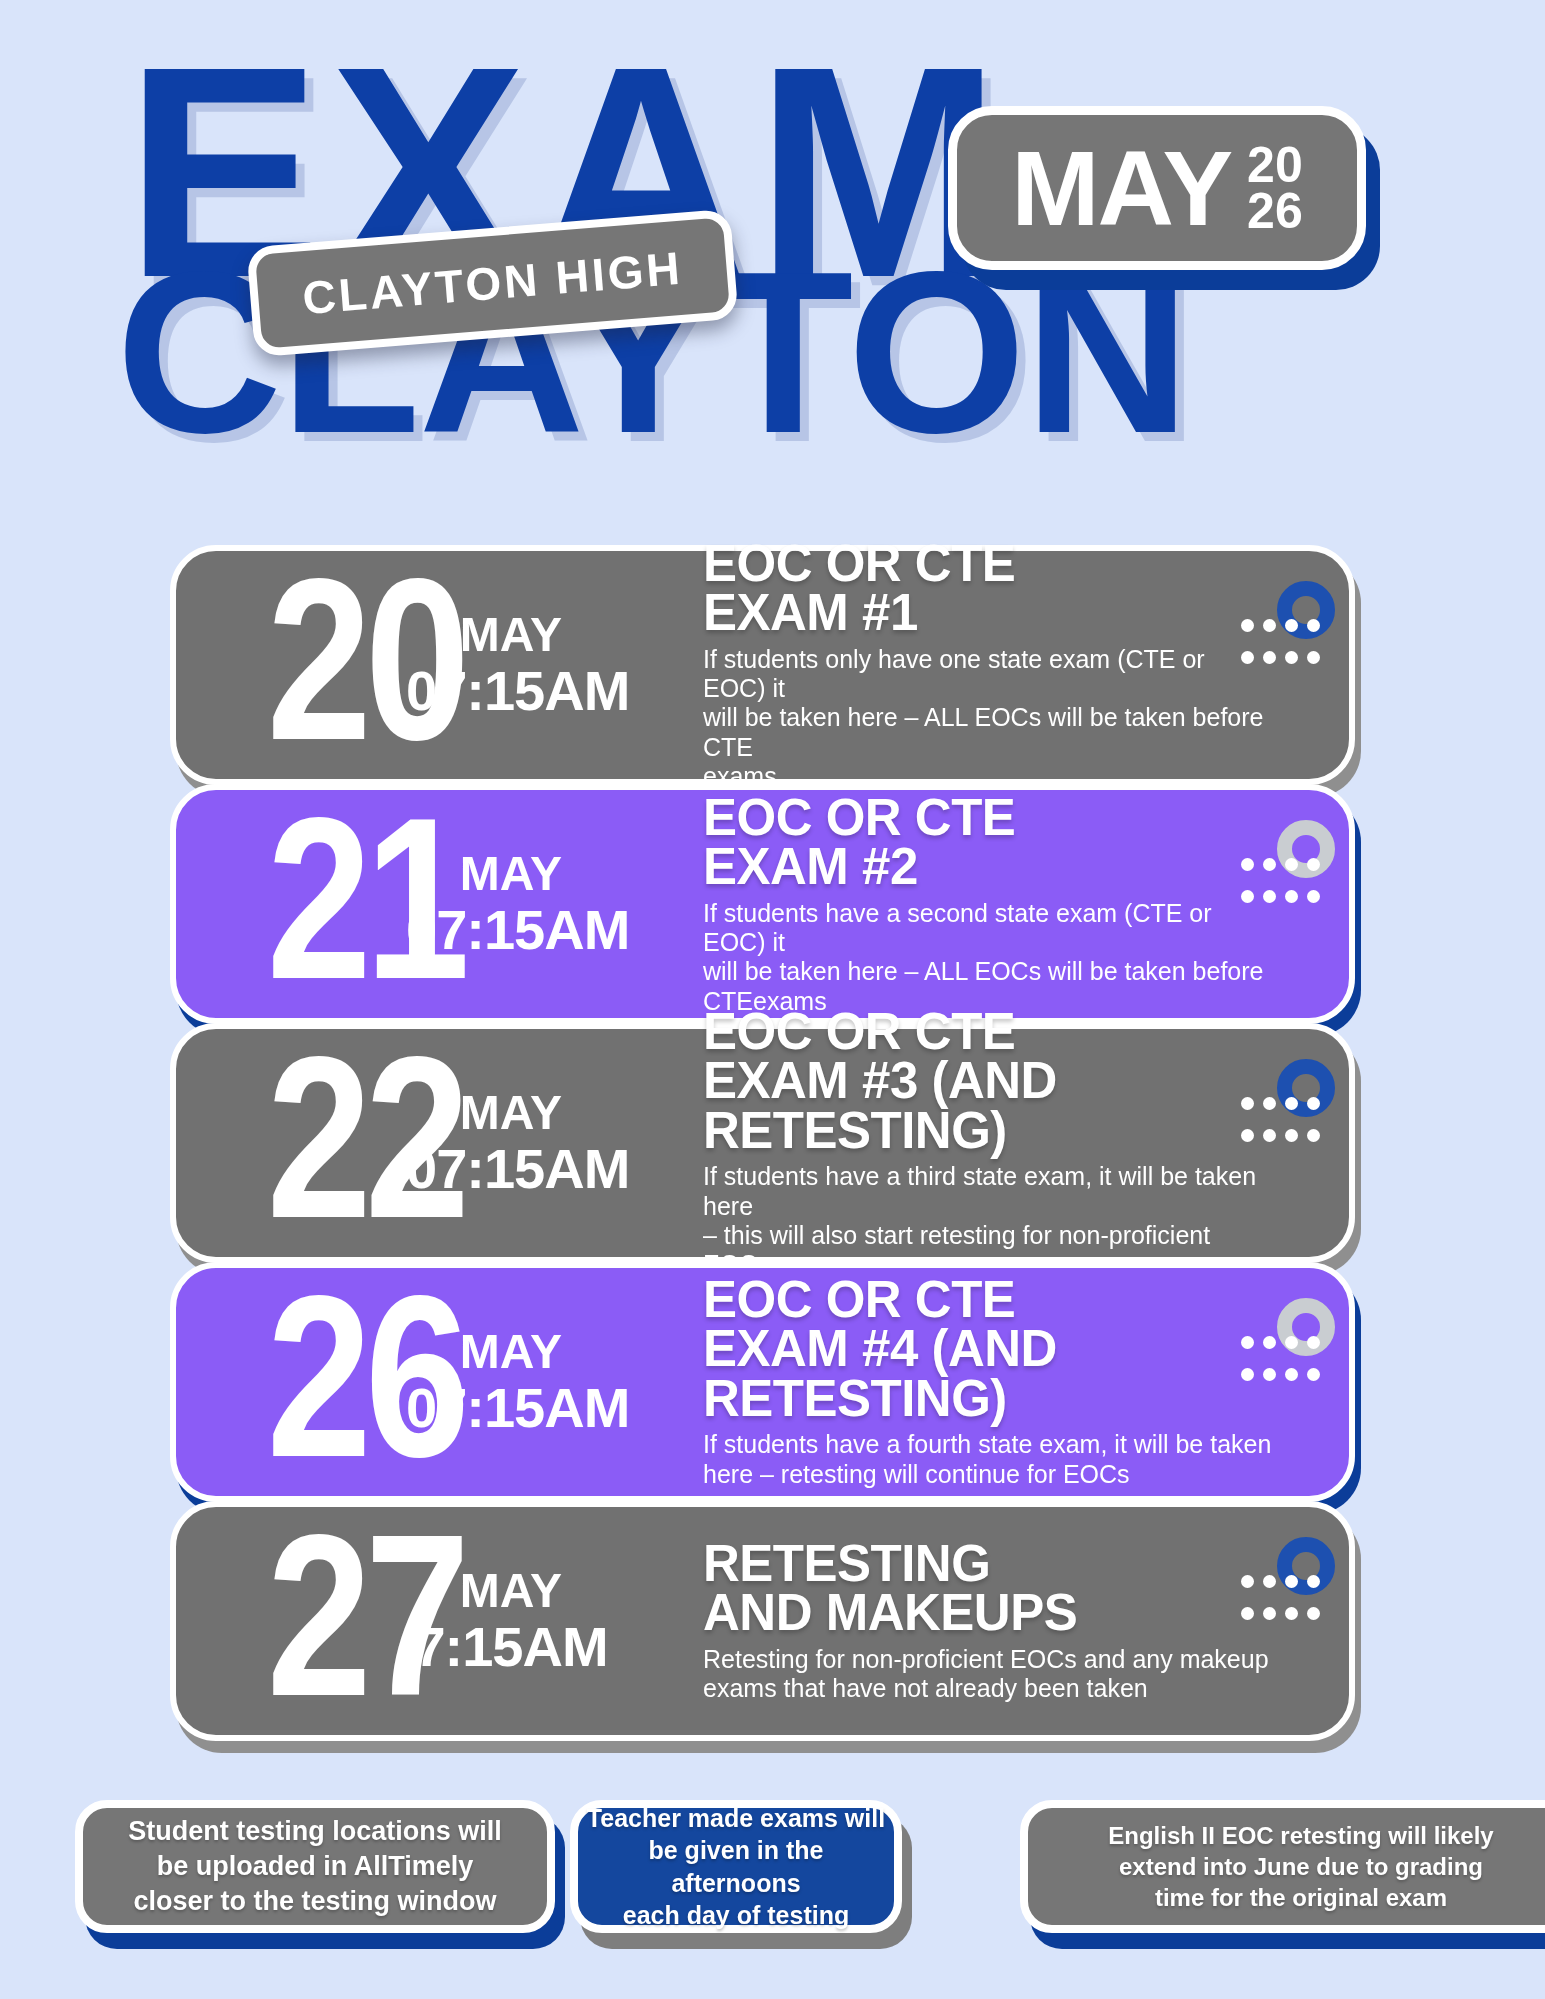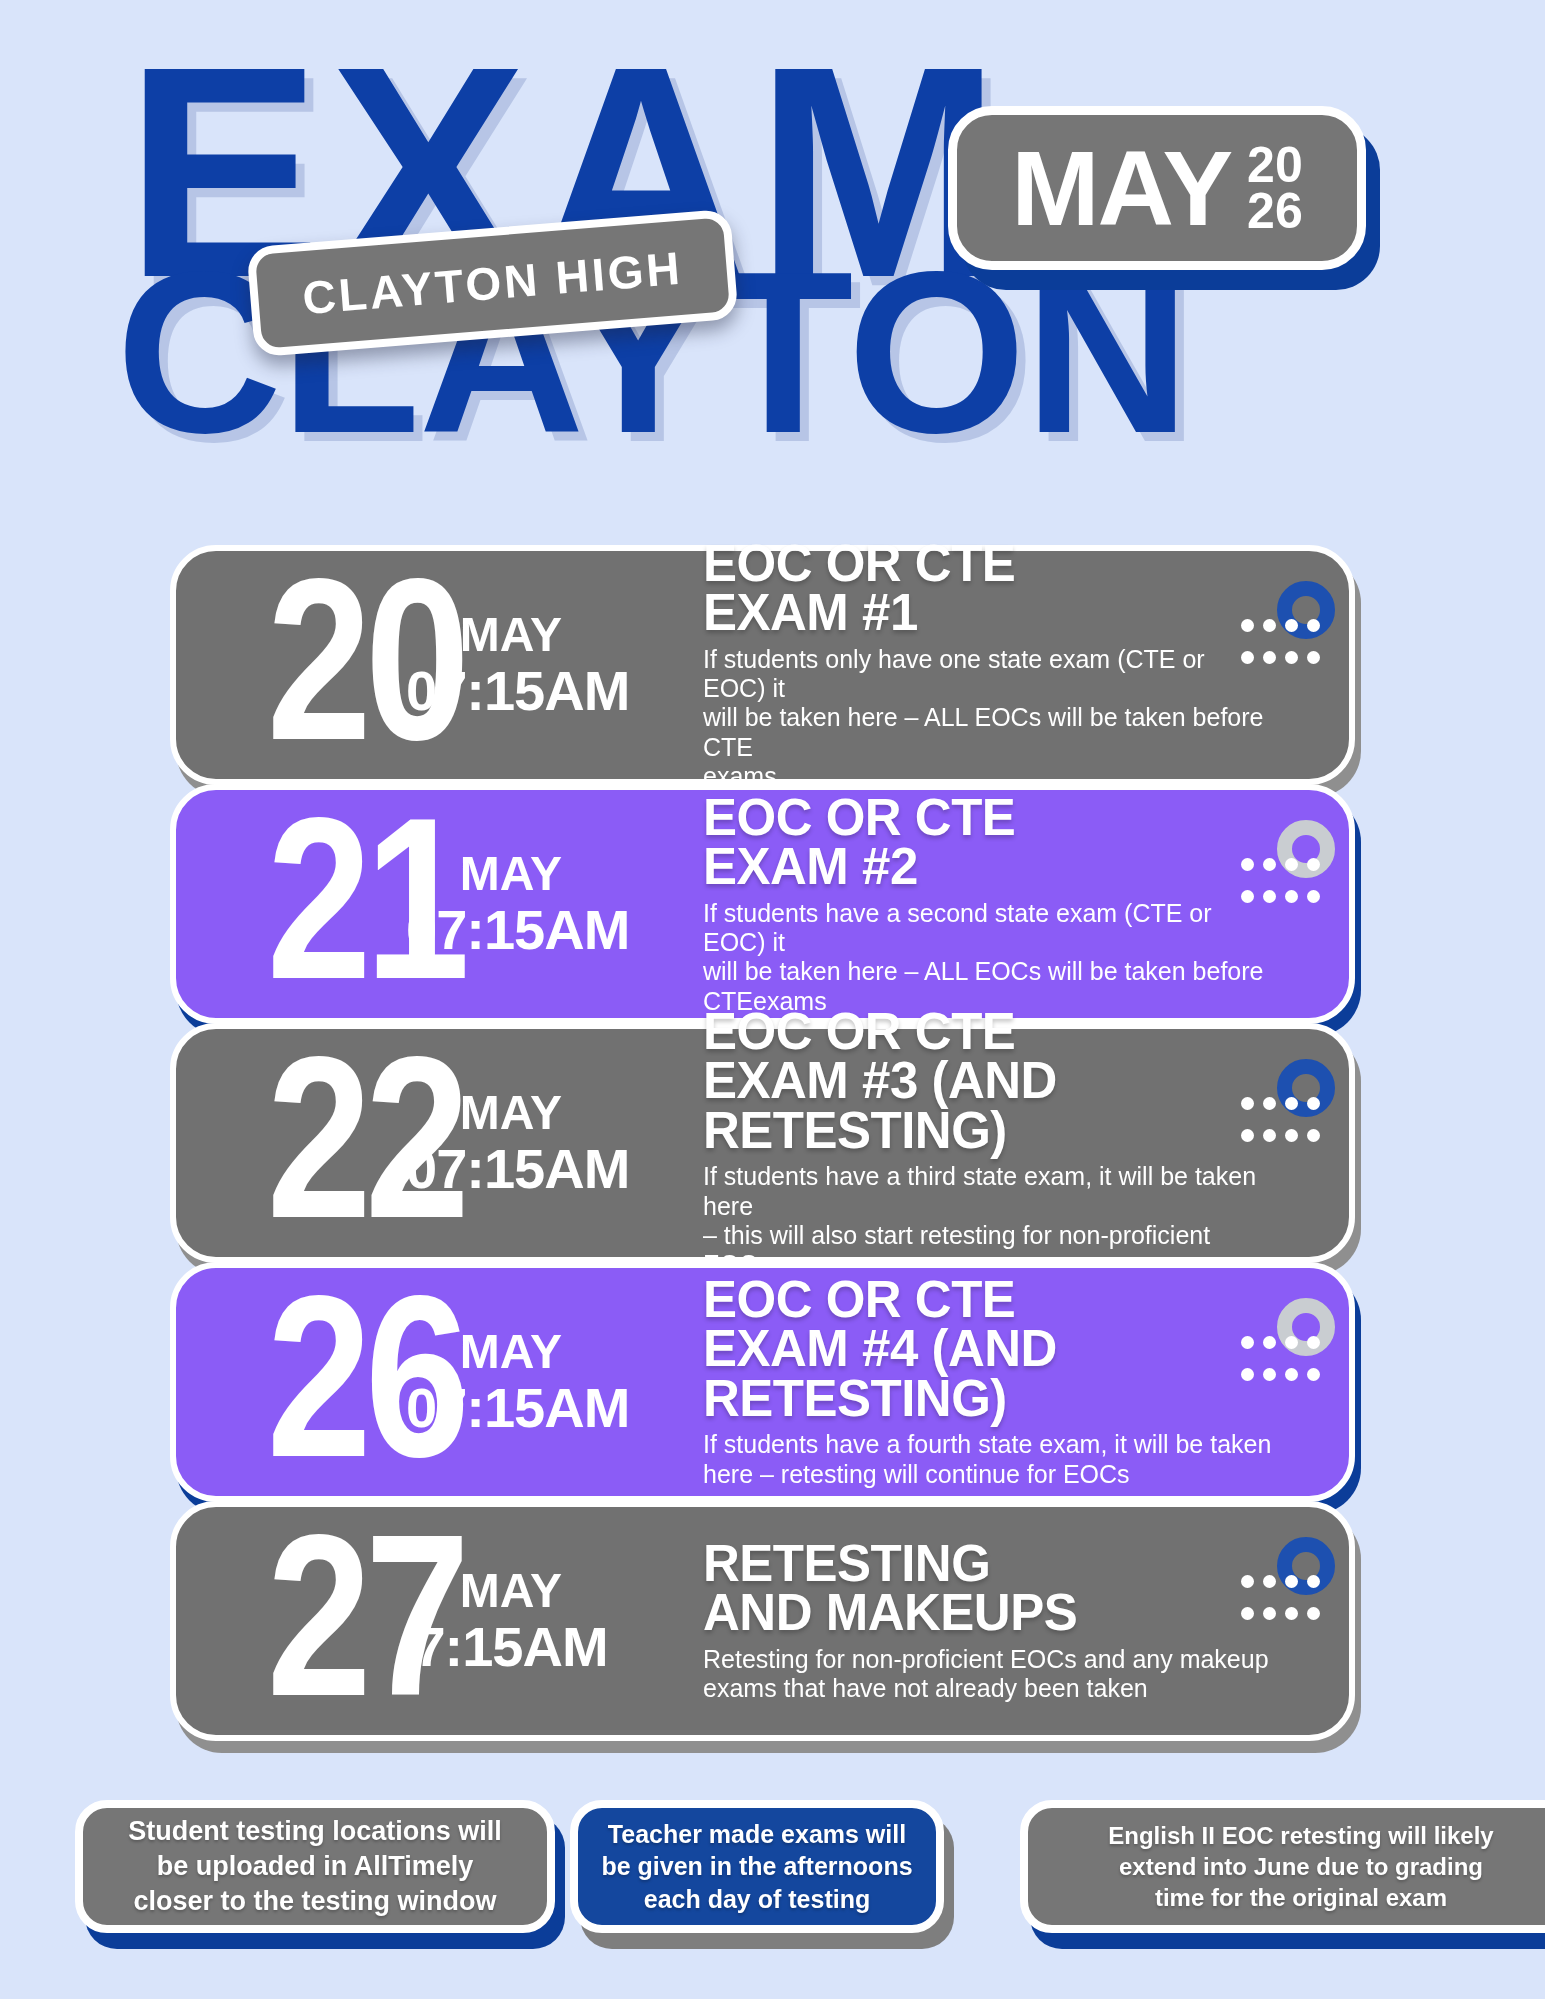--- a/index.html
+++ b/index.html
@@ -97,21 +97,21 @@
     position:absolute;top:1800px;height:133px;
     border:8px solid #FFFFFF;border-radius:32px;box-sizing:border-box;
     display:flex;align-items:center;justify-content:center;
     text-align:center;color:#FFFFFF;font-weight:bold;line-height:1.3;
     text-shadow:0 2px 3px rgba(0,0,0,.25);
     padding:0 6px;
   }
   .note.gray{background:#767676;box-shadow:10px 16px 0 #0B3D99;margin-left:30px;}
   .note.blue{background:#14479E;box-shadow:10px 16px 0 #7E7E7E;}
   .note:nth-of-type(1){left:45px;width:480px;font-size:27px;}
-  .note:nth-of-type(2){left:570px;width:374px;font-size:25px;}
+  .note:nth-of-type(2){left:570px;width:332px;font-size:25px;}
   .note:nth-of-type(3){left:990px;width:562px;font-size:24px;}
   .note p{margin:0;}
 </style>
 </head>
 <body>
 
 <div class="poster">
 
   <div class="title title-exam">EXAM</div>
 

